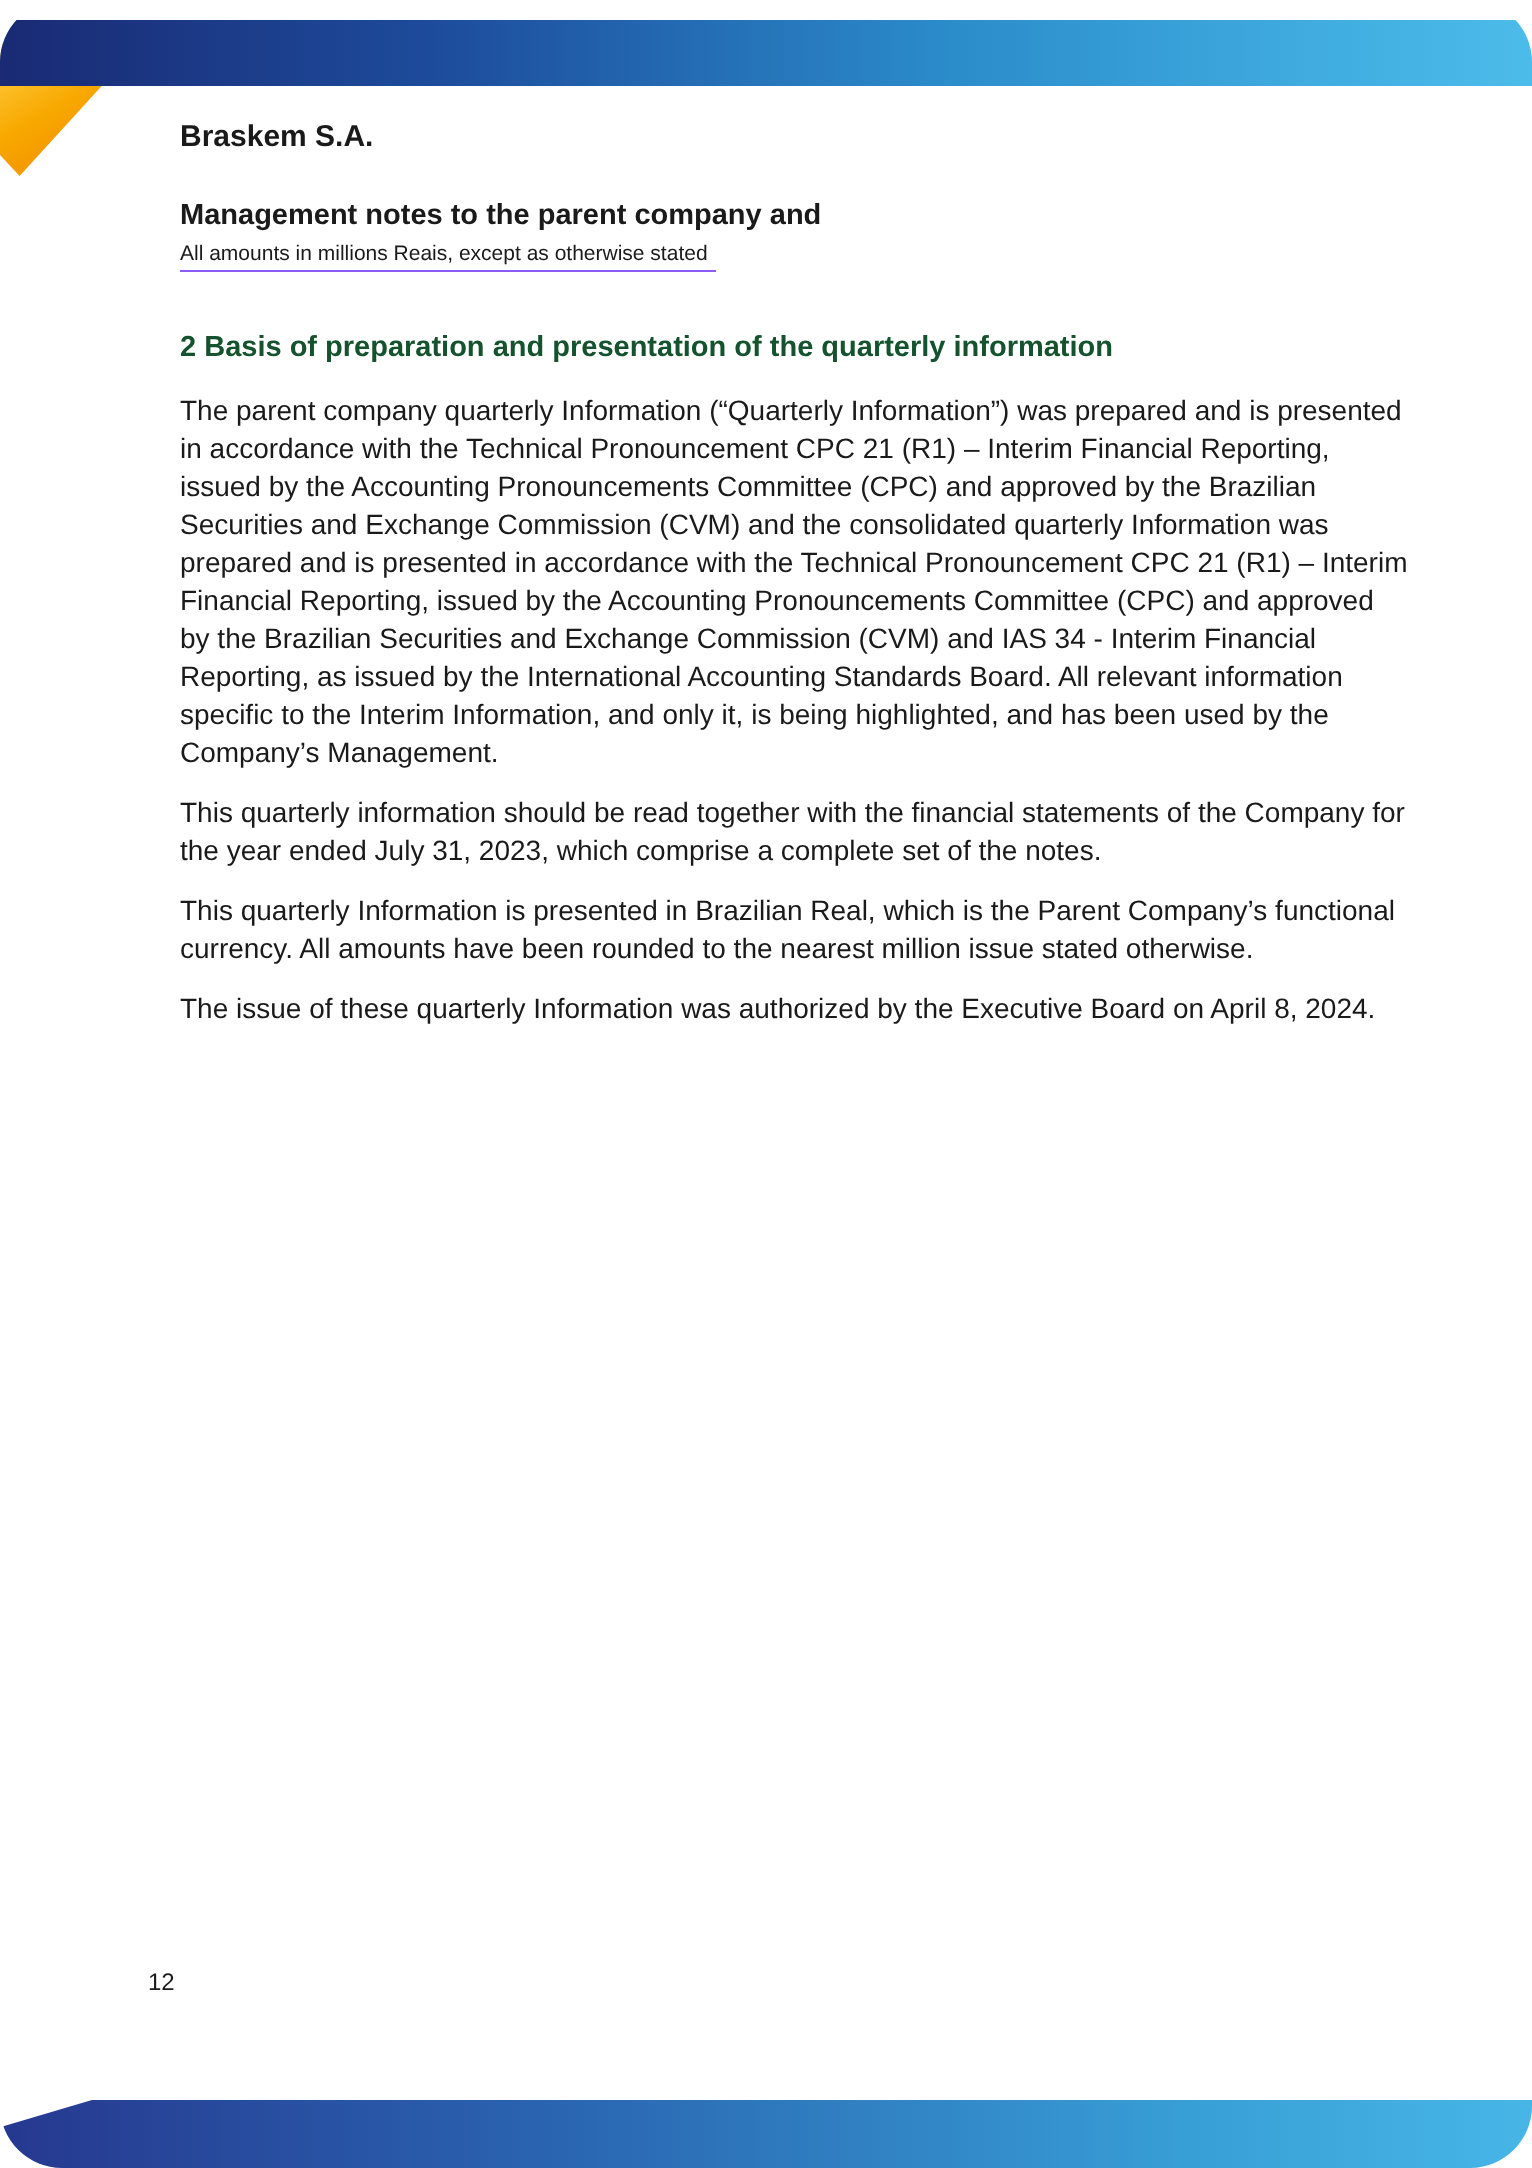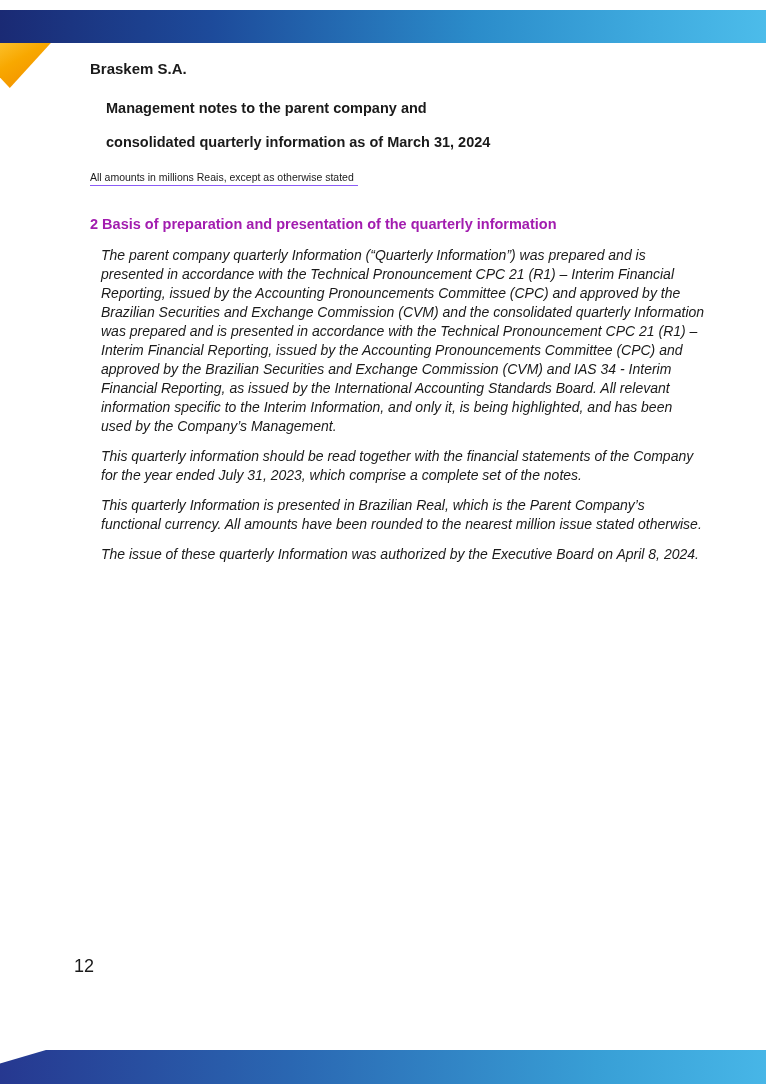--- a/index.html
+++ b/index.html
@@ -9,20 +9,21 @@
     background: #ffffff;
   }
   .page {
     position: relative;
     width: 766px;
     height: 1084px;
     background: #ffffff;
     overflow: hidden;
     font-family: "Liberation Sans", sans-serif;
     color: #1a1a1a;
+    border-radius: 31px;
   }
 
   
   .orange-ribbon {
     position: absolute;
     top: 22px;
     left: 0;
     width: 70px;
     height: 66px;
     background: linear-gradient(150deg, #ffd24a 0%, #f8a800 45%, #ef8200 100%);
@@ -61,67 +62,65 @@
   }
   .company-name {
     font-size: 15px;
     font-weight: bold;
     margin: 0 0 22px 0;
   }
   .doc-title {
     font-size: 14.5px;
     font-weight: bold;
     line-height: 18px;
-    margin: 16px;
+    margin: 0;
   }
   .doc-subtitle {
     display: inline-block;
     font-size: 10.5px;
     font-weight: normal;
     margin: 3px 0 0 0;
     padding: 0 4px 2px 0;
     border-bottom: 1px solid #8b5cf6;
   }
   .section-heading {
-    color: #a21caf;
+    color: #14532d;
     font-size: 14.5px;
     font-weight: bold;
     margin: 30px 0 14px 0;
   }
   .body-paragraph {
     font-size: 14px;
     line-height: 19px;
-    margin: 0 0 11px 11px;
+    margin: 0 0 11px 0;
     text-align: left;
-    font-style: italic;
   }
 
   
   .page-number {
     position: absolute;
     left: 74px;
-    top: 956px;
-    font-size: 18px;
+    top: 984px;
+    font-size: 12px;
     z-index: 3;
   }
 </style>
 </head>
 <body>
 
 <div class="page">
 
   <div class="orange-ribbon"></div>
   <div class="top-band"></div>
 
   <div class="content">
 
     <p class="company-name">Braskem S.A.</p>
 
     <p class="doc-title">Management notes to the parent company and</p>
-    <p class="doc-title">consolidated quarterly information as of March 31, 2024</p>
 
     <span class="doc-subtitle">All amounts in millions Reais, except as otherwise stated</span>
 
     <h2 class="section-heading">2 Basis of preparation and presentation of the quarterly information</h2>
 
     <p class="body-paragraph">The parent company quarterly Information (“Quarterly Information”) was prepared and is presented in accordance with the Technical Pronouncement CPC 21 (R1) – Interim Financial Reporting, issued by the Accounting Pronouncements Committee (CPC) and approved by the Brazilian Securities and Exchange Commission (CVM) and the consolidated quarterly Information was prepared and is presented in accordance with the Technical Pronouncement CPC 21 (R1) – Interim Financial Reporting, issued by the Accounting Pronouncements Committee (CPC) and approved by the Brazilian Securities and Exchange Commission (CVM) and IAS 34 - Interim Financial Reporting, as issued by the International Accounting Standards Board. All relevant information specific to the Interim Information, and only it, is being highlighted, and has been used by the Company’s Management.</p>
     <p class="body-paragraph">This quarterly information should be read together with the financial statements of the Company for the year ended July 31, 2023, which comprise a complete set of the notes.</p>
     <p class="body-paragraph">This quarterly Information is presented in Brazilian Real, which is the Parent Company’s functional currency. All amounts have been rounded to the nearest million issue stated otherwise.</p>
     <p class="body-paragraph">The issue of these quarterly Information was authorized by the Executive Board on April 8, 2024.</p>
 

